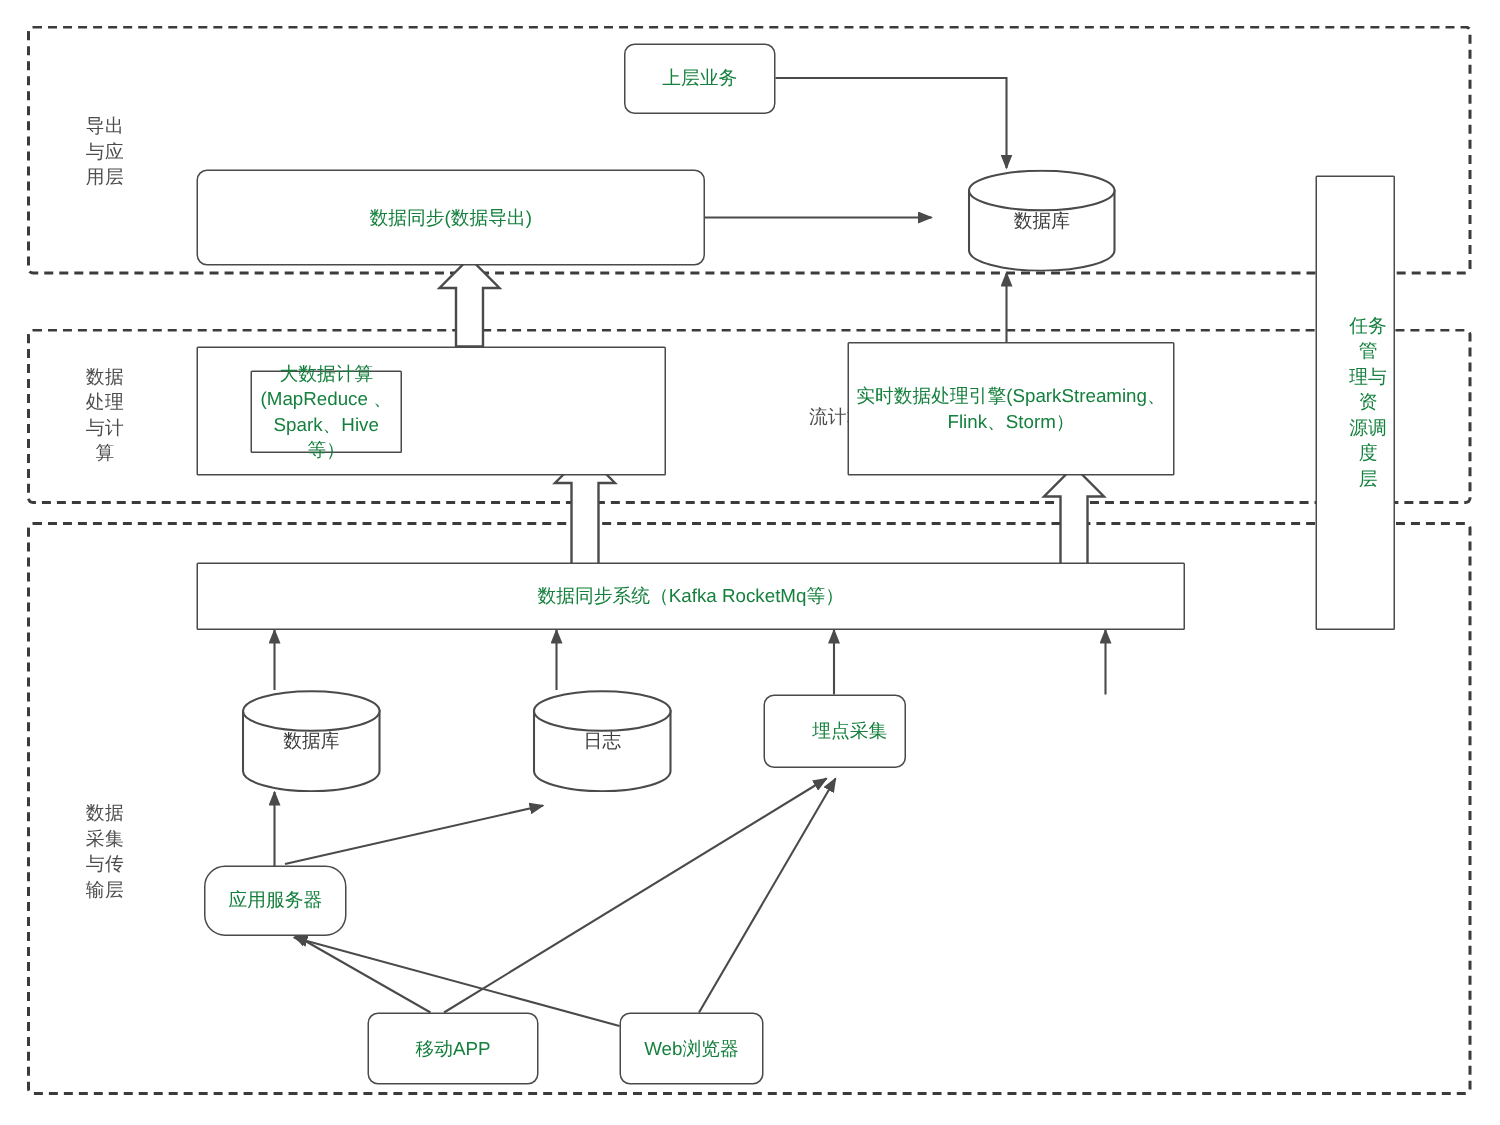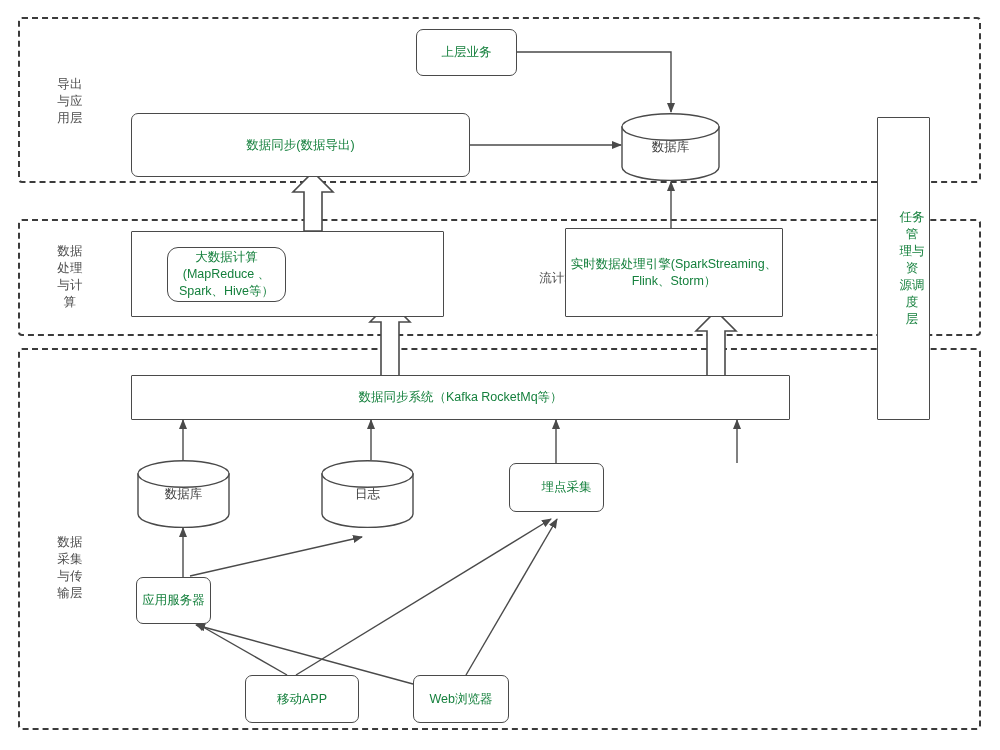--- a/index.html
+++ b/index.html
@@ -64,20 +64,21 @@
   .node.sharp   { border-radius: 1px; }
   .node.vertical {
     writing-mode: horizontal-tb;
     font-size: 12.5px;
     line-height: 17px;
   }
   
   .cyl {
     position: absolute;
     box-sizing: border-box;
+    margin-left: 24px;
   }
   .cyl .cyl-svg { position: absolute; left: 0; top: 0; }
   .cyl .cyl-text {
     position: absolute;
     left: 0;
     width: 100%;
     text-align: center;
     color: #3c3c3c;
     font-size: 12.5px;
     line-height: 16px;
@@ -163,50 +164,50 @@
     <div class="cyl-text" style="top:26px;">数据库</div>
   </div>
 
   <div class="node sharp vertical" style="left:877px; top:117px; width:53px; height:303px;padding-left:21px;">任务管
 理与资
 源调度
 层</div>
 
   <div class="node sharp" style="left:131px; top:231px; width:313px; height:86px;"></div>
 
-  <div class="node sharp" style="left:167px; top:247px; width:119px; height:55px;border-radius:11px;">大数据计算
+  <div class="node sharp" style="left:167px; top:247px; width:101px; height:55px;">大数据计算
 (MapReduce 、
 Spark、Hive等）</div>
 
 
   <div class="free-label" style="left:530px; top:270px; width:56px;">流计算</div>
 
   <div class="node sharp" style="left:565px; top:228px; width:218px; height:89px;">实时数据处理引擎(SparkStreaming、
 Flink、Storm）</div>
 
   <div class="node sharp" style="left:131px; top:375px; width:659px; height:45px;">数据同步系统（Kafka RocketMq等）</div>
 
   <div class="cyl" style="left:137px; top:460px; width:93px; height:68px;">
     <svg class="cyl-svg" width="93" height="68" viewBox="0 0 93 68" xmlns="http://www.w3.org/2000/svg">
       <path d="M1,14 L1,54 A45.5,13.5 0 0 0 92,54 L92,14 z" fill="#ffffff" stroke="#4a4a4a" stroke-width="1.4"></path>
       <ellipse cx="46.5" cy="14" rx="45.5" ry="13.2" fill="#ffffff" stroke="#4a4a4a" stroke-width="1.4"></ellipse>
     </svg>
     <div class="cyl-text" style="top:26px;">数据库</div>
   </div>
 
-  <div class="cyl" style="left:321px; top:460px; width:93px; height:68px;">
+  <div class="cyl" style="left:331px; top:460px; width:93px; height:68px;">
     <svg class="cyl-svg" width="93" height="68" viewBox="0 0 93 68" xmlns="http://www.w3.org/2000/svg">
       <path d="M1,14 L1,54 A45.5,13.5 0 0 0 92,54 L92,14 z" fill="#ffffff" stroke="#4a4a4a" stroke-width="1.4"></path>
       <ellipse cx="46.5" cy="14" rx="45.5" ry="13.2" fill="#ffffff" stroke="#4a4a4a" stroke-width="1.4"></ellipse>
     </svg>
     <div class="cyl-text" style="top:26px;">日志</div>
   </div>
 
   <div class="node rounded" style="left:509px; top:463px; width:95px; height:49px;padding-left:24px;">埋点采集</div>
 
 
-  <div class="node rounded" style="left:136px; top:577px; width:75px; height:47px;">应用服务器</div>
+  <div class="node rounded" style="left:136px; top:577px; width:95px; height:47px;border-radius:14px;">应用服务器</div>
 
   <div class="node rounded" style="left:245px; top:675px; width:114px; height:48px;">移动APP</div>
 
   <div class="node rounded" style="left:413px; top:675px; width:96px; height:48px;">Web浏览器</div>
 
 </div>
 
 </body></html>

